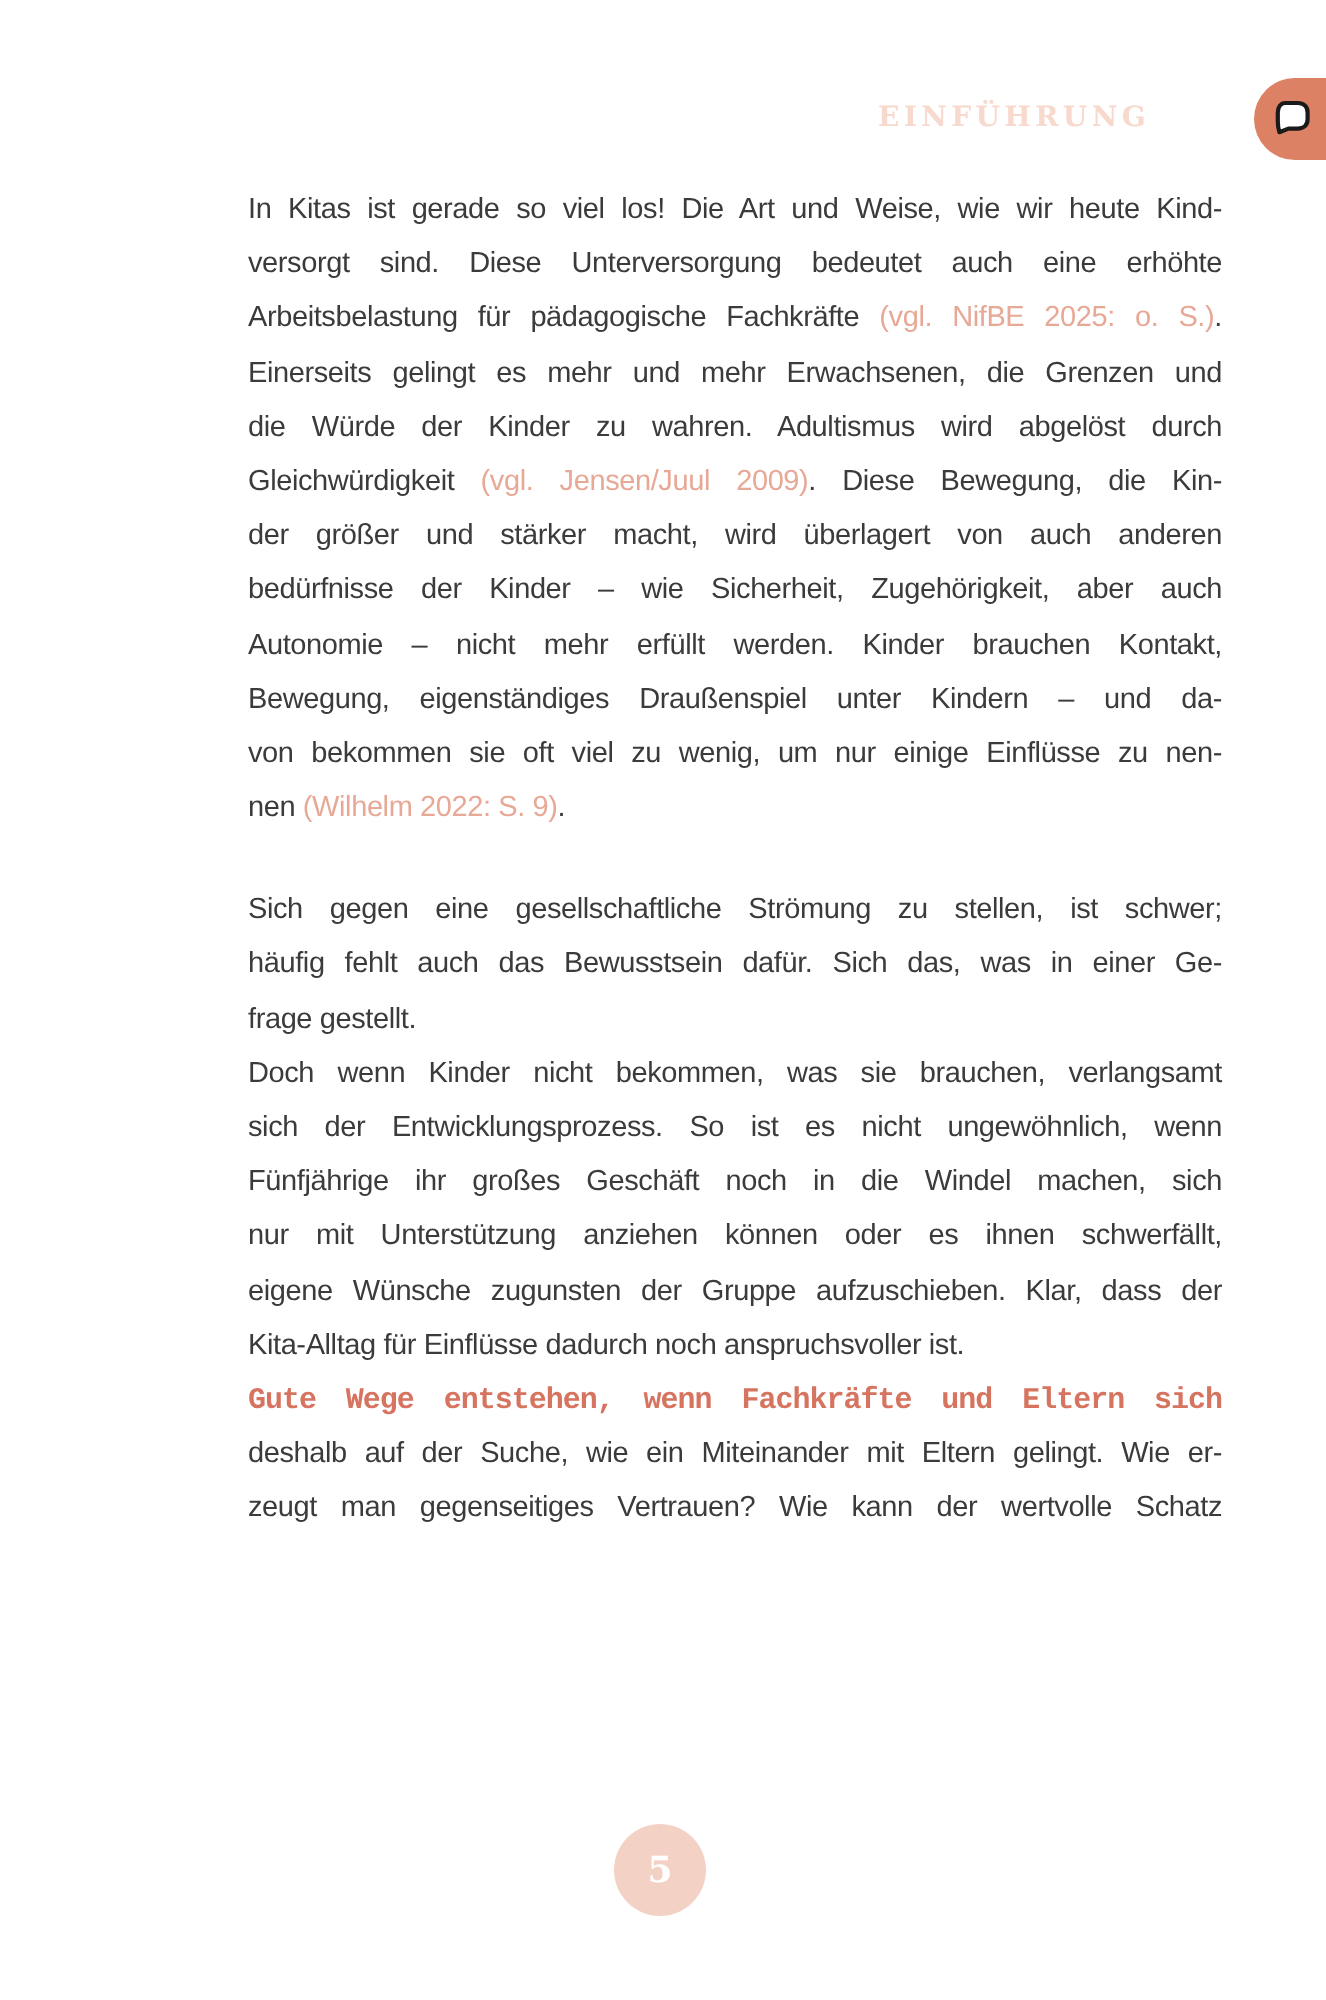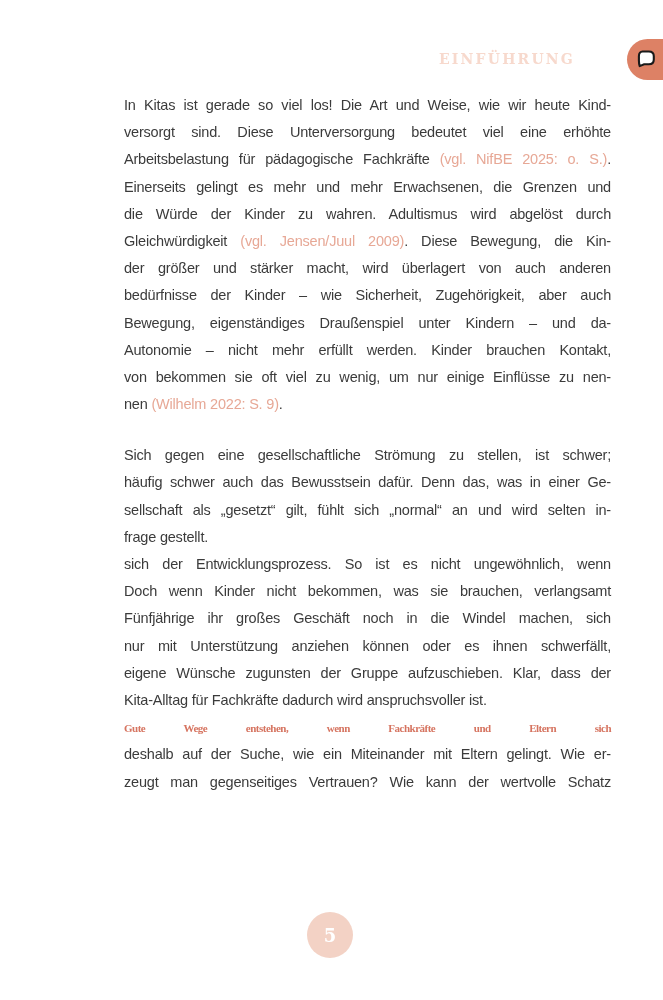--- a/index.html
+++ b/index.html
@@ -50,23 +50,23 @@
   .line {
     height: 27.2px;
     line-height: 27.2px;
     text-align: justify;
     text-align-last: justify;
   }
   .line.no-just { text-align: left; text-align-last: left; }
   .seg-n { color: var(--body-text, #3b3b3b); }
   .seg-c { color: var(--citation, #e7a896); text-align: center; }
   .seg-b {
-    font-family: Liberation Serif, serif;
+    font-family: Liberation Mono, monospace;
     font-weight: bold;
-    font-size: 11px;
+    font-size: 15px;
     letter-spacing: -0.5px;
     color: var(--accent-bold, #d67460);
   }
   .page-circle {
     position: absolute;
     left: 307px;
     top: 912px;
     width: 46px;
     height: 46px;
     border-radius: 50%;
@@ -91,43 +91,42 @@
 
   <div class="brand-tab">
     <svg width="22" height="22" viewBox="0 0 22 22">
       <path d="M7.5 3.5 H13.8 C16.9 3.5 18.8 5.3 18.8 8.3 V11.5 C18.8 14.5 16.9 16.3 13.8 16.3 H9.2 L4.7 18.1 C4.1 16.2 3.9 14.8 3.9 12.6 V8.3 C3.9 5.3 5.6 3.5 7.5 3.5 Z" fill="#ffffff" stroke="#1a1a1a" stroke-width="2.1" stroke-linejoin="round"></path>
     </svg>
   </div>
 
   <div class="body-text">
       <div class="block">
         <div class="line"><span class="seg-n">In Kitas ist gerade so viel los! Die Art und Weise, wie wir heute Kind-</span></div>
-        <div class="line"><span class="seg-n">versorgt sind. Diese Unterversorgung bedeutet viel eine erhöhte</span></div>
+        <div class="line"><span class="seg-n">versorgt sind. Diese Unterversorgung bedeutet auch eine erhöhte</span></div>
         <div class="line"><span class="seg-n">Arbeitsbelastung für pädagogische Fachkräfte </span><span class="seg-c">(vgl. NifBE 2025: o. S.)</span><span class="seg-n">.</span></div>
         <div class="line"><span class="seg-n">Einerseits gelingt es mehr und mehr Erwachsenen, die Grenzen und</span></div>
         <div class="line"><span class="seg-n">die Würde der Kinder zu wahren. Adultismus wird abgelöst durch</span></div>
         <div class="line"><span class="seg-n">Gleichwürdigkeit </span><span class="seg-c">(vgl. Jensen/Juul 2009)</span><span class="seg-n">. Diese Bewegung, die Kin-</span></div>
         <div class="line"><span class="seg-n">der größer und stärker macht, wird überlagert von auch anderen</span></div>
         <div class="line"><span class="seg-n">bedürfnisse der Kinder – wie Sicherheit, Zugehörigkeit, aber auch</span></div>
+        <div class="line"><span class="seg-n">Autonomie – nicht mehr erfüllt werden. Kinder brauchen Kontakt,</span></div>
         <div class="line"><span class="seg-n">Bewegung, eigenständiges Draußenspiel unter Kindern – und da-</span></div>
-        <div class="line"><span class="seg-n">Autonomie – nicht mehr erfüllt werden. Kinder brauchen Kontakt,</span></div>
         <div class="line"><span class="seg-n">von bekommen sie oft viel zu wenig, um nur einige Einflüsse zu nen-</span></div>
         <div class="line no-just"><span class="seg-n">nen </span><span class="seg-c">(Wilhelm 2022: S. 9)</span><span class="seg-n">.</span></div>
       </div>
       <div class="block gap">
         <div class="line"><span class="seg-n">Sich gegen eine gesellschaftliche Strömung zu stellen, ist schwer;</span></div>
-        <div class="line"><span class="seg-n">häufig schwer auch das Bewusstsein dafür. Denn das, was in einer Ge-</span></div>
-        <div class="line"><span class="seg-n">sellschaft als „gesetzt“ gilt, fühlt sich „normal“ an und wird selten in-</span></div>
+        <div class="line"><span class="seg-n">häufig fehlt auch das Bewusstsein dafür. Sich das, was in einer Ge-</span></div>
         <div class="line no-just"><span class="seg-n">frage gestellt.</span></div>
+        <div class="line"><span class="seg-n">Doch wenn Kinder nicht bekommen, was sie brauchen, verlangsamt</span></div>
         <div class="line"><span class="seg-n">sich der Entwicklungsprozess. So ist es nicht ungewöhnlich, wenn</span></div>
-        <div class="line"><span class="seg-n">Doch wenn Kinder nicht bekommen, was sie brauchen, verlangsamt</span></div>
         <div class="line"><span class="seg-n">Fünfjährige ihr großes Geschäft noch in die Windel machen, sich</span></div>
         <div class="line"><span class="seg-n">nur mit Unterstützung anziehen können oder es ihnen schwerfällt,</span></div>
         <div class="line"><span class="seg-n">eigene Wünsche zugunsten der Gruppe aufzuschieben. Klar, dass der</span></div>
-        <div class="line no-just"><span class="seg-n">Kita-Alltag für Fachkräfte dadurch wird anspruchsvoller ist.</span></div>
+        <div class="line no-just"><span class="seg-n">Kita-Alltag für Einflüsse dadurch noch anspruchsvoller ist.</span></div>
         <div class="line"><span class="seg-b">Gute Wege entstehen, wenn Fachkräfte und Eltern sich</span></div>
         <div class="line"><span class="seg-n">deshalb auf der Suche, wie ein Miteinander mit Eltern gelingt. Wie er-</span></div>
         <div class="line"><span class="seg-n">zeugt man gegenseitiges Vertrauen? Wie kann der wertvolle Schatz</span></div>
       </div>
     </div>
 
   <div class="page-circle">
     <span class="page-number">5</span>
   </div>
 

